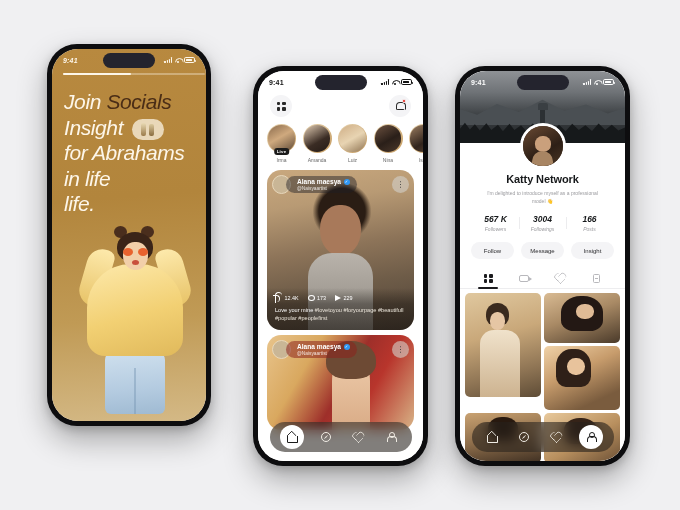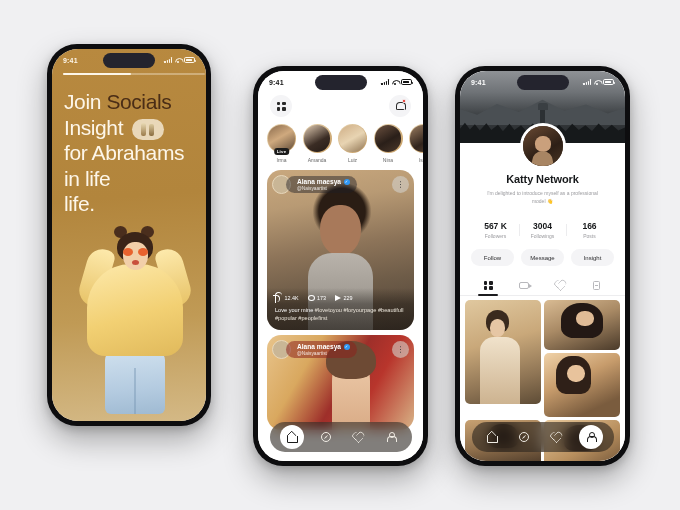--- a/index.html
+++ b/index.html
@@ -20,21 +20,21 @@
     padding: 5px;
     box-shadow: 0 14px 30px rgba(0,0,0,.30), 0 3px 10px rgba(0,0,0,.18);
   }
   .screen {
     width: 100%; height: 100%;
     border-radius: 26px;
     overflow: hidden;
     position: relative;
     background: #fff;
   }
-  #phone-1 { left: 47px;  top: 44px;  width: 164px; height: 382px; }
+  #phone-1 { left: 47px;  top: 44px;  width: 164px; height: 382px; font-style: italic; }
   #phone-2 { left: 253px; top: 66px;  width: 175px; height: 400px; }
   #phone-3 { left: 455px; top: 66px;  width: 175px; height: 400px; }
 
   
   .statusbar {
     position: relative; height: 22px;
     display: flex; align-items: center;
     padding: 0 11px; z-index: 40;
     font-size: 7px; font-weight: bold;
   }
@@ -363,21 +363,21 @@
     width: 46px; height: 46px; border-radius:50%;
     border: 3px solid #fff; overflow:hidden; z-index:5;
     background: #4e3c2c;
   }
   .profile-body { position:absolute; left:0; right:0; top:102px; bottom:0; }
   .pname { text-align:center; font-size:11px; font-weight:bold; color:#16181a; letter-spacing:-.1px; }
   .pbio {
     text-align:center; font-size:5px; color:#9a9a9e; line-height:1.6;
     margin: 4px 26px 0; }
   .pstats {
-    display:flex; margin: 16px 12px 0; }
+    display:flex; margin: 9px 12px 0; font-style: italic; }
   .pstat { flex:1; text-align:center; position:relative; }
   .pstat + .pstat::before{
     content:""; position:absolute; left:0; top:3px; bottom:3px; width:1px;
     background:#ececee;
   }
   .pstat-v { font-size:8.5px; font-weight:bold; color:#16181a; }
   .pstat-l { font-size:5px; color:#9a9a9e; margin-top:2px; }
   .pactions { display:flex; gap:7px; justify-content:center; margin-top:10px; padding: 0 11px; }
   .pact {
     flex:1; height:17px; border-radius:9px; background:#f4f4f6;

